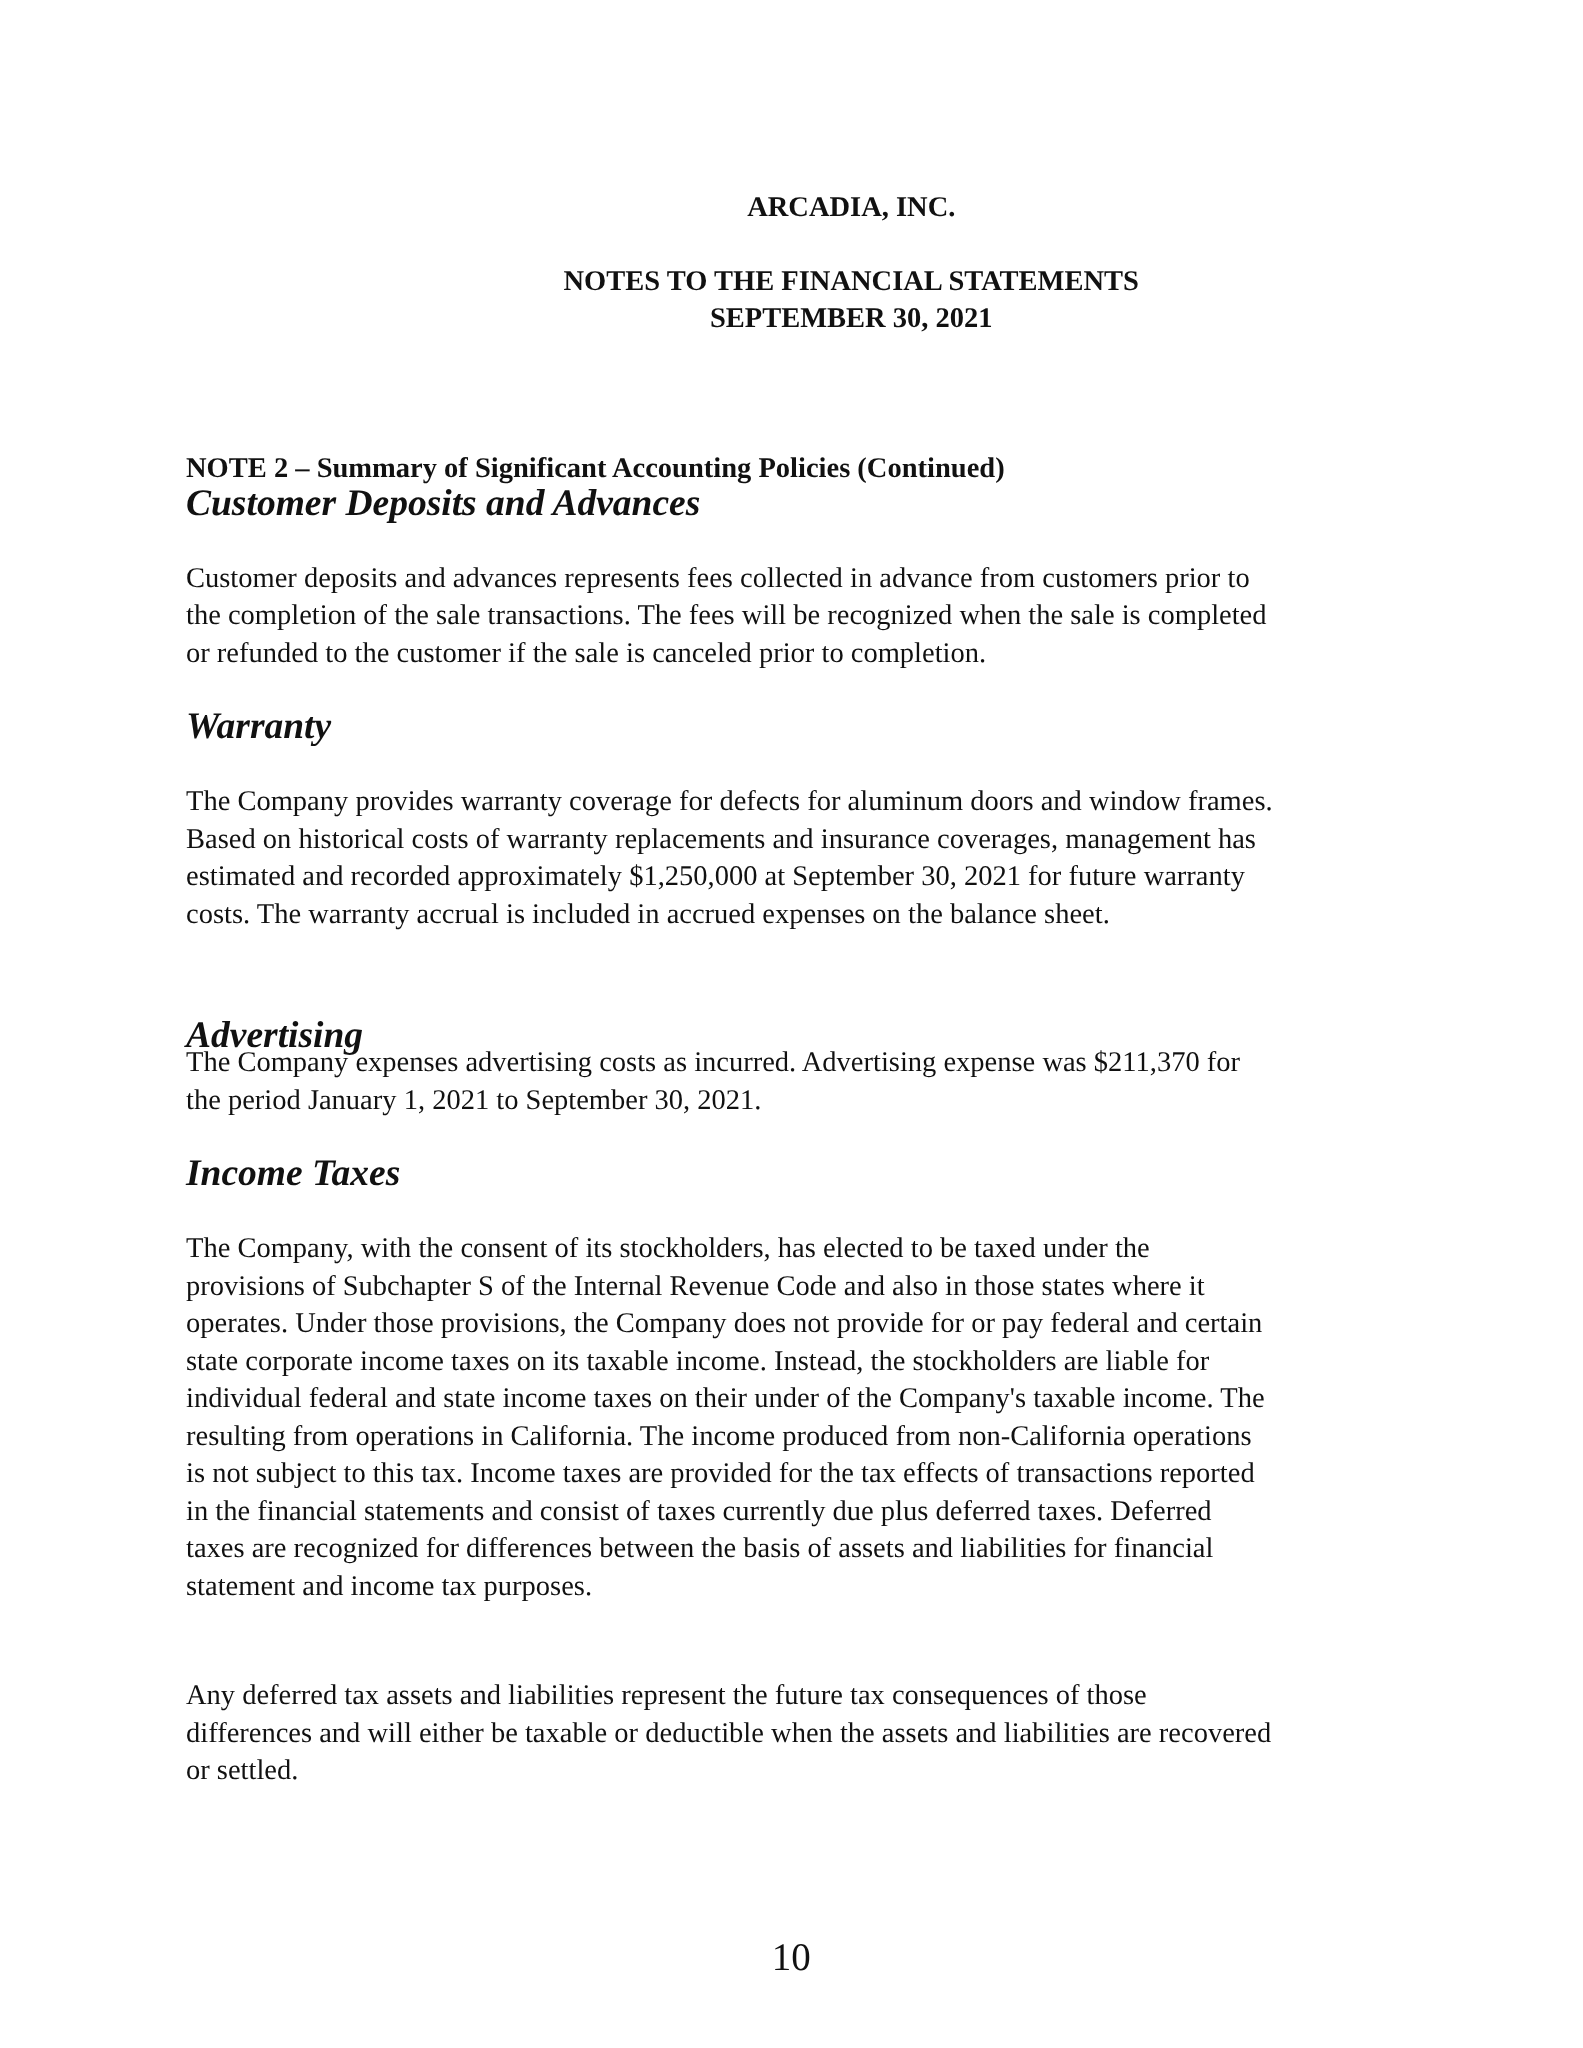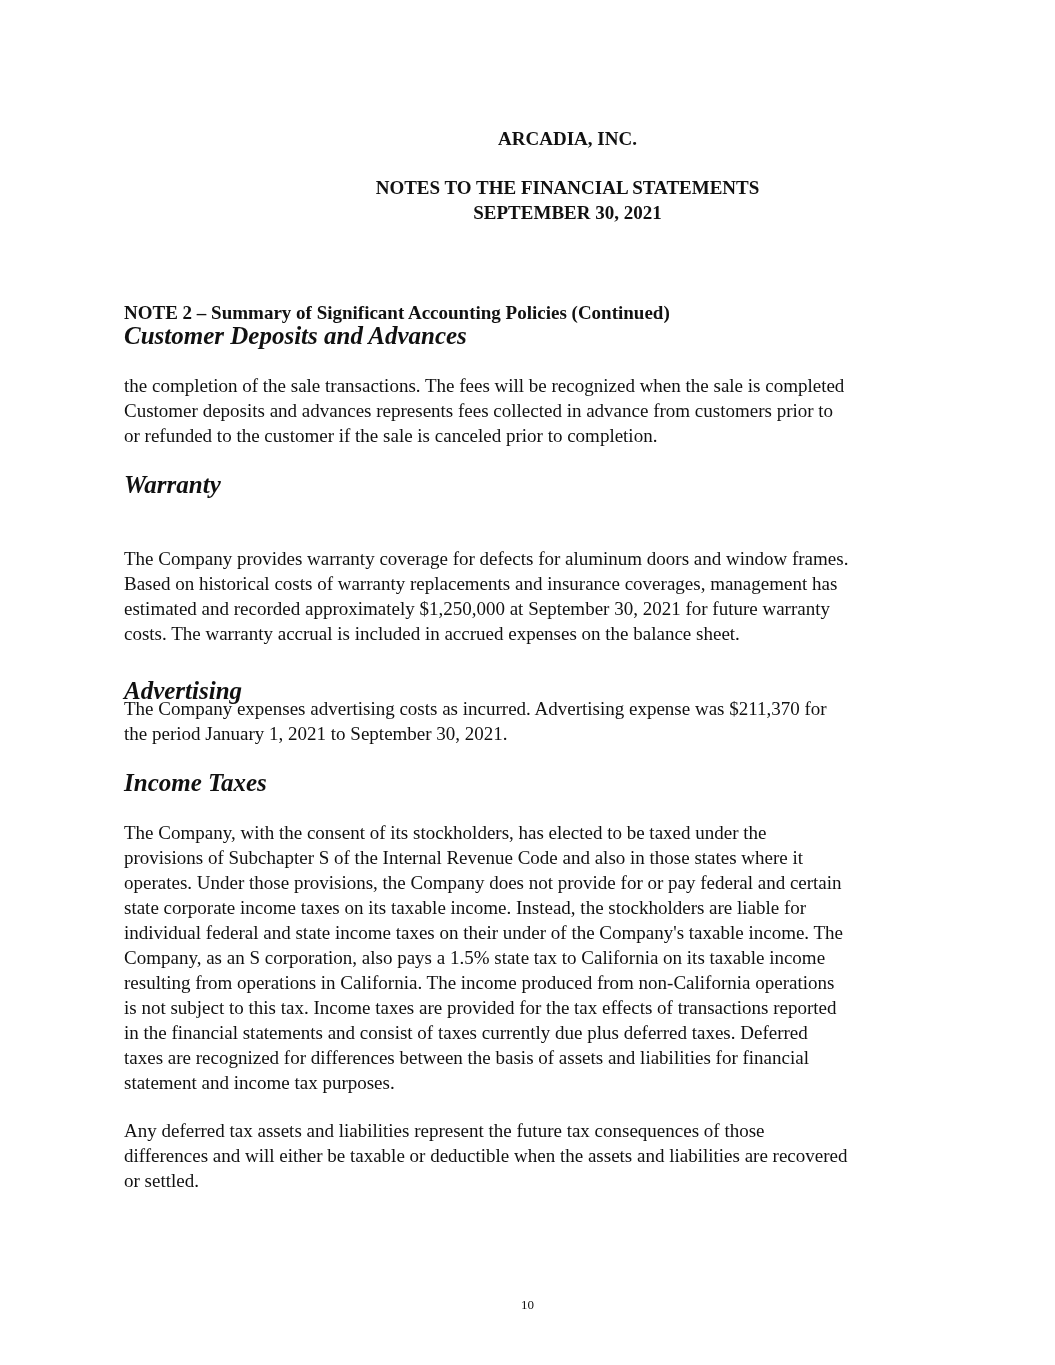--- a/index.html
+++ b/index.html
@@ -62,66 +62,65 @@
     .para .line {
       display: block;
       white-space: nowrap;
     }
     .page-number {
       position: absolute;
       left: 0;
       width: 1055px;
       top: 1292px;
       text-align: center;
-      font-size: 13px;
+      font-size: 26px;
       line-height: 25px;
     }
   </style>
 </head>
 <body>
 
 <div class="page">
 
   <div class="center company">ARCADIA, INC.</div>
   <div class="center title">
     <div>NOTES TO THE FINANCIAL STATEMENTS</div>
     <div>SEPTEMBER 30, 2021</div>
   </div>
 
   <div class="note-heading">NOTE 2 – Summary of Significant Accounting Policies (Continued)</div>
 
   <div class="section-heading" style="top:323px;">Customer Deposits and Advances</div>
   <div class="para" style="top:373px;">
+    <span class="line">Customer deposits and advances represents fees collected in advance from customers prior to</span>
     <span class="line">the completion of the sale transactions.  The fees will be recognized when the sale is completed</span>
-    <span class="line">Customer deposits and advances represents fees collected in advance from customers prior to</span>
     <span class="line">or refunded to the customer if the sale is canceled prior to completion.</span>
   </div>
 
   <div class="section-heading" style="top:472px;">Warranty</div>
-  <div class="para" style="top:546px;">
+  <div class="para" style="top:522px;">
     <span class="line">The Company provides warranty coverage for defects for aluminum doors and window frames.</span>
     <span class="line">Based on historical costs of warranty replacements and insurance coverages, management has</span>
     <span class="line">estimated and recorded approximately $1,250,000 at September 30, 2021 for future warranty</span>
     <span class="line">costs.  The warranty accrual is included in accrued expenses on the balance sheet.</span>
   </div>
 
   <div class="section-heading" style="top:678px;font-family:Liberation Serif, serif;">Advertising</div>
   <div class="para" style="top:696px;">
     <span class="line">The Company expenses advertising costs as incurred. Advertising expense was $211,370 for</span>
     <span class="line">the period January 1, 2021 to September 30, 2021.</span>
   </div>
 
   <div class="section-heading" style="top:770px;">Income Taxes</div>
   <div class="para" style="top:820px;">
     <span class="line">The Company, with the consent of its stockholders, has elected to be taxed under the</span>
     <span class="line">provisions of Subchapter S of the Internal Revenue Code and also in those states where it</span>
     <span class="line">operates. Under those provisions, the Company does not provide for or pay federal and certain</span>
     <span class="line">state corporate income taxes on its taxable income. Instead, the stockholders are liable for</span>
     <span class="line">individual federal and state income taxes on their under of the Company's taxable income. The</span>
-    <span class="line">Company, as an S corporation, also pays a 1.5% state tax to California on its taxable income</span>
     <span class="line">resulting from operations in California. The income produced from non-California operations</span>
     <span class="line">is not subject to this tax. Income taxes are provided for the tax effects of transactions reported</span>
     <span class="line">in the financial statements and consist of taxes currently due plus deferred taxes. Deferred</span>
     <span class="line">taxes are recognized for differences between the basis of assets and liabilities for financial</span>
     <span class="line">statement and income tax purposes.</span>
   </div>
   <div class="para" style="top:1118px;">
     <span class="line">Any deferred tax assets and liabilities represent the future tax consequences of those</span>
     <span class="line">differences and will either be taxable or deductible when the assets and liabilities are recovered</span>
     <span class="line">or settled.</span>

